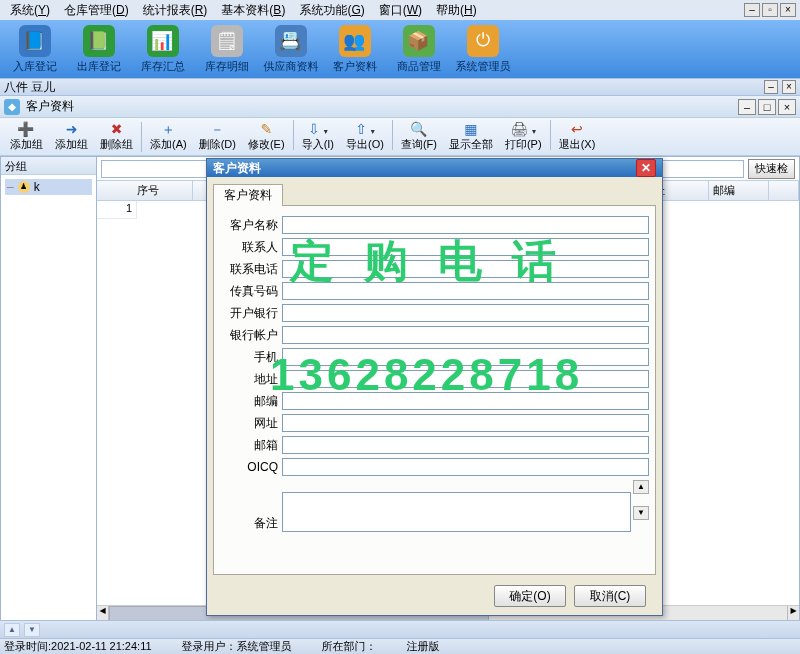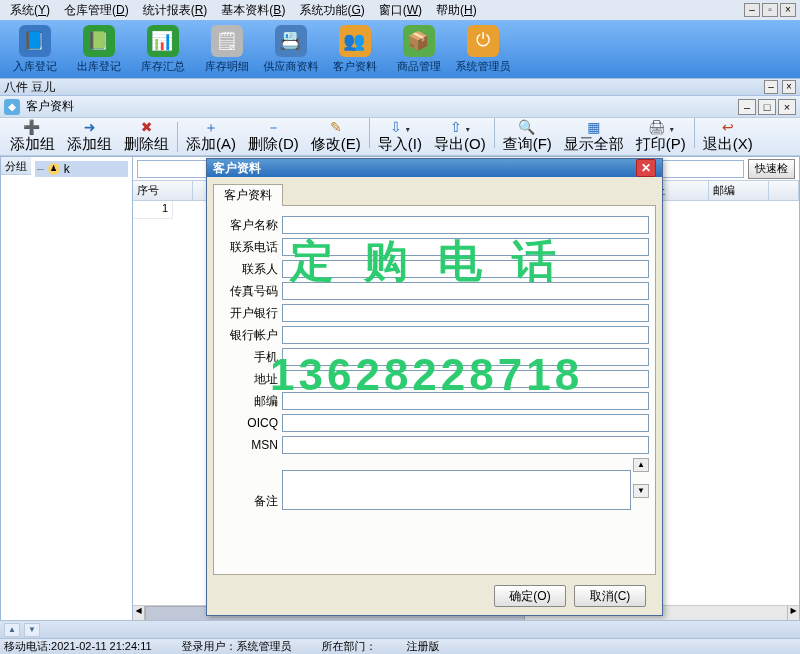--- a/index.html
+++ b/index.html
@@ -23,26 +23,26 @@
 .subwin .min { width: 14px; height: 14px; border: 1px solid #888; background: #eee; font-size: 10px; text-align: center; line-height: 12px; margin-left: 2px; }
 .titlebar2 { height: 22px; background: linear-gradient(#e8f0fa, #d0e0f0); display: flex; align-items: center; padding: 0 4px; border-bottom: 1px solid #bcd; }
 .sqicon { width: 16px; height: 16px; background: #5faee3; border-radius: 3px; margin-right: 6px; display: inline-flex; align-items: center; justify-content: center; color: #fff; font-size: 10px; }
 .win-right { margin-left: auto; display: flex; gap: 2px; }
 .win-right .wc { width: 18px; height: 16px; border: 1px solid #888; background: #f0f0f0; font-size: 11px; text-align: center; line-height: 14px; }
 
 
 .toolbar2 { height: 38px; background: linear-gradient(#f2f6fc, #dbe7f6); border-bottom: 1px solid #b8cce0; display: flex; align-items: center; padding: 0 4px; }
 .tbtn { display: flex; flex-direction: column; align-items: center; padding: 1px 6px; cursor: pointer; }
 .tbtn .ti { font-size: 14px; height: 16px; }
-.tbtn .tl { font-size: 15px; }
+.tbtn .tl { font-size: 11px; }
 .tsep { width: 1px; height: 30px; background: #a8bcd8; margin: 0 2px; }
 
 
 .maingrid { display: flex; height: 466px; background: #d4e4f4; }
-.leftpanel { width: 163px; background: #fff; border: 1px solid #9fb7d4; display: flex; }
+.leftpanel { width: 163px; background: #fff; border: 1px solid #9fb7d4; display: flex; flex-direction: column; }
 .leftpanel .hdr { background: linear-gradient(#eaf0fa, #d4e2f2); height: 18px; font-size: 11px; padding: 2px 4px; border-bottom: 1px solid #c0d0e4; }
 .leftpanel .tree { flex: 1; padding: 4px; font-size: 12px; }
 .tree-item { display: flex; align-items: center; gap: 4px; padding: 1px 2px; }
 .tree-item.sel { background: #c8d8f0; }
 .tree-icon { width: 12px; height: 12px; background: #f7d26b; border-radius: 50%; font-size: 8px; text-align: center; line-height: 12px; }
 
 .rightpanel { flex: 1; display: flex; flex-direction: column; background: #fff; border: 1px solid #9fb7d4; border-left: none; }
 .searchbar { height: 24px; display: flex; align-items: center; padding: 2px 4px; gap: 4px; border-bottom: 1px solid #c0d0e4; }
 .searchbar input { flex: 1; height: 18px; border: 1px solid #9fb7d4; font-size: 12px; padding: 0 2px; }
 .searchbar button { height: 20px; font-size: 11px; padding: 0 6px; border: 1px solid #888; background: linear-gradient(#fff, #ddd); }
@@ -221,21 +221,21 @@
         <span>k</span>
       </div>
     </div>
   </div>
   <div class="rightpanel">
     <div class="searchbar">
       <input type="text" style="">
       <button>快速检</button>
     </div>
     <div class="gridhdr" id="gridhdr">
-        <div class="col" style="width: 60px;">序号</div>
+        <div class="col" style="width: 60px; margin-left: 36px;">序号</div>
         <div class="col" style="width: 376px;"></div>
         <div class="col" style="width: 70px;">移动电话</div>
         <div class="col" style="width: 70px;">地址</div>
         <div class="col" style="width: 60px;">邮编</div>
         <div class="col" style="width: 30px;"></div>
       </div>
     <div class="gridbody">
       <div class="gridrow">
         <div class="cell" style="width:40px">1</div>
       </div>
@@ -255,28 +255,28 @@
     <div class="dlg-close">✕</div>
   </div>
   <div class="dlg-body">
     <span class="dlg-tab">客户资料</span>
     <div class="dlg-frame" id="dlgform">
         <div class="frow">
           <div class="flab">客户名称</div>
           <input type="text" style="">
         </div>
         <div class="frow">
+          <div class="flab">联系人</div>
+          <input type="text" style="">
+        </div>
+        <div class="frow">
           <div class="flab">联系电话</div>
           <input type="text" style="">
         </div>
         <div class="frow">
-          <div class="flab">联系人</div>
-          <input type="text" style="">
-        </div>
-        <div class="frow">
           <div class="flab">传真号码</div>
           <input type="text" style="">
         </div>
         <div class="frow">
           <div class="flab">开户银行</div>
           <input type="text" style="">
         </div>
         <div class="frow">
           <div class="flab">银行帐户</div>
           <input type="text" style="">
@@ -287,25 +287,29 @@
         </div>
         <div class="frow">
           <div class="flab">地址</div>
           <input type="text" style="">
         </div>
         <div class="frow">
           <div class="flab">邮编</div>
           <input type="text" style="">
         </div>
         <div class="frow">
+          <div class="flab">网址</div>
+          <input type="text" style="">
+        </div>
+        <div class="frow">
+          <div class="flab">邮箱</div>
+          <input type="text" style="">
+        </div>
+        <div class="frow">
           <div class="flab">OICQ</div>
-          <input type="text" style="">
-        </div>
-        <div class="frow">
-          <div class="flab">MSN</div>
           <input type="text" style="">
         </div>
         <div class="frow" style="align-items: flex-end;">
           <div class="flab">备注</div>
           <textarea style=""></textarea>
           <div class="scroll-btns">
             <div class="sb">▲</div>
             <div class="sb">▼</div>
           </div>
         </div>
@@ -315,20 +319,20 @@
       <button>取消(C)</button>
     </div>
   </div>
 </div>
 
 <div class="statusbar">
   <span class="spacer">▲</span>
   <span class="spacer">▼</span>
 </div>
 <div class="statusbar2">
-  <span class="seg"><span>移动电话:</span><span>2021-02-11 21:24:11</span></span>
+  <span class="seg"><span>登录时间:</span><span>2021-02-11 21:24:11</span></span>
   <span class="seg"><span>登录用户：</span><span>系统管理员</span></span>
   <span class="seg"><span>所在部门：</span></span>
   <span class="seg">注册版</span>
 </div>
 
 <div class="wm wm1">定购电话</div>
 <div class="wm wm2">13628228718</div>
 
 </body></html>

